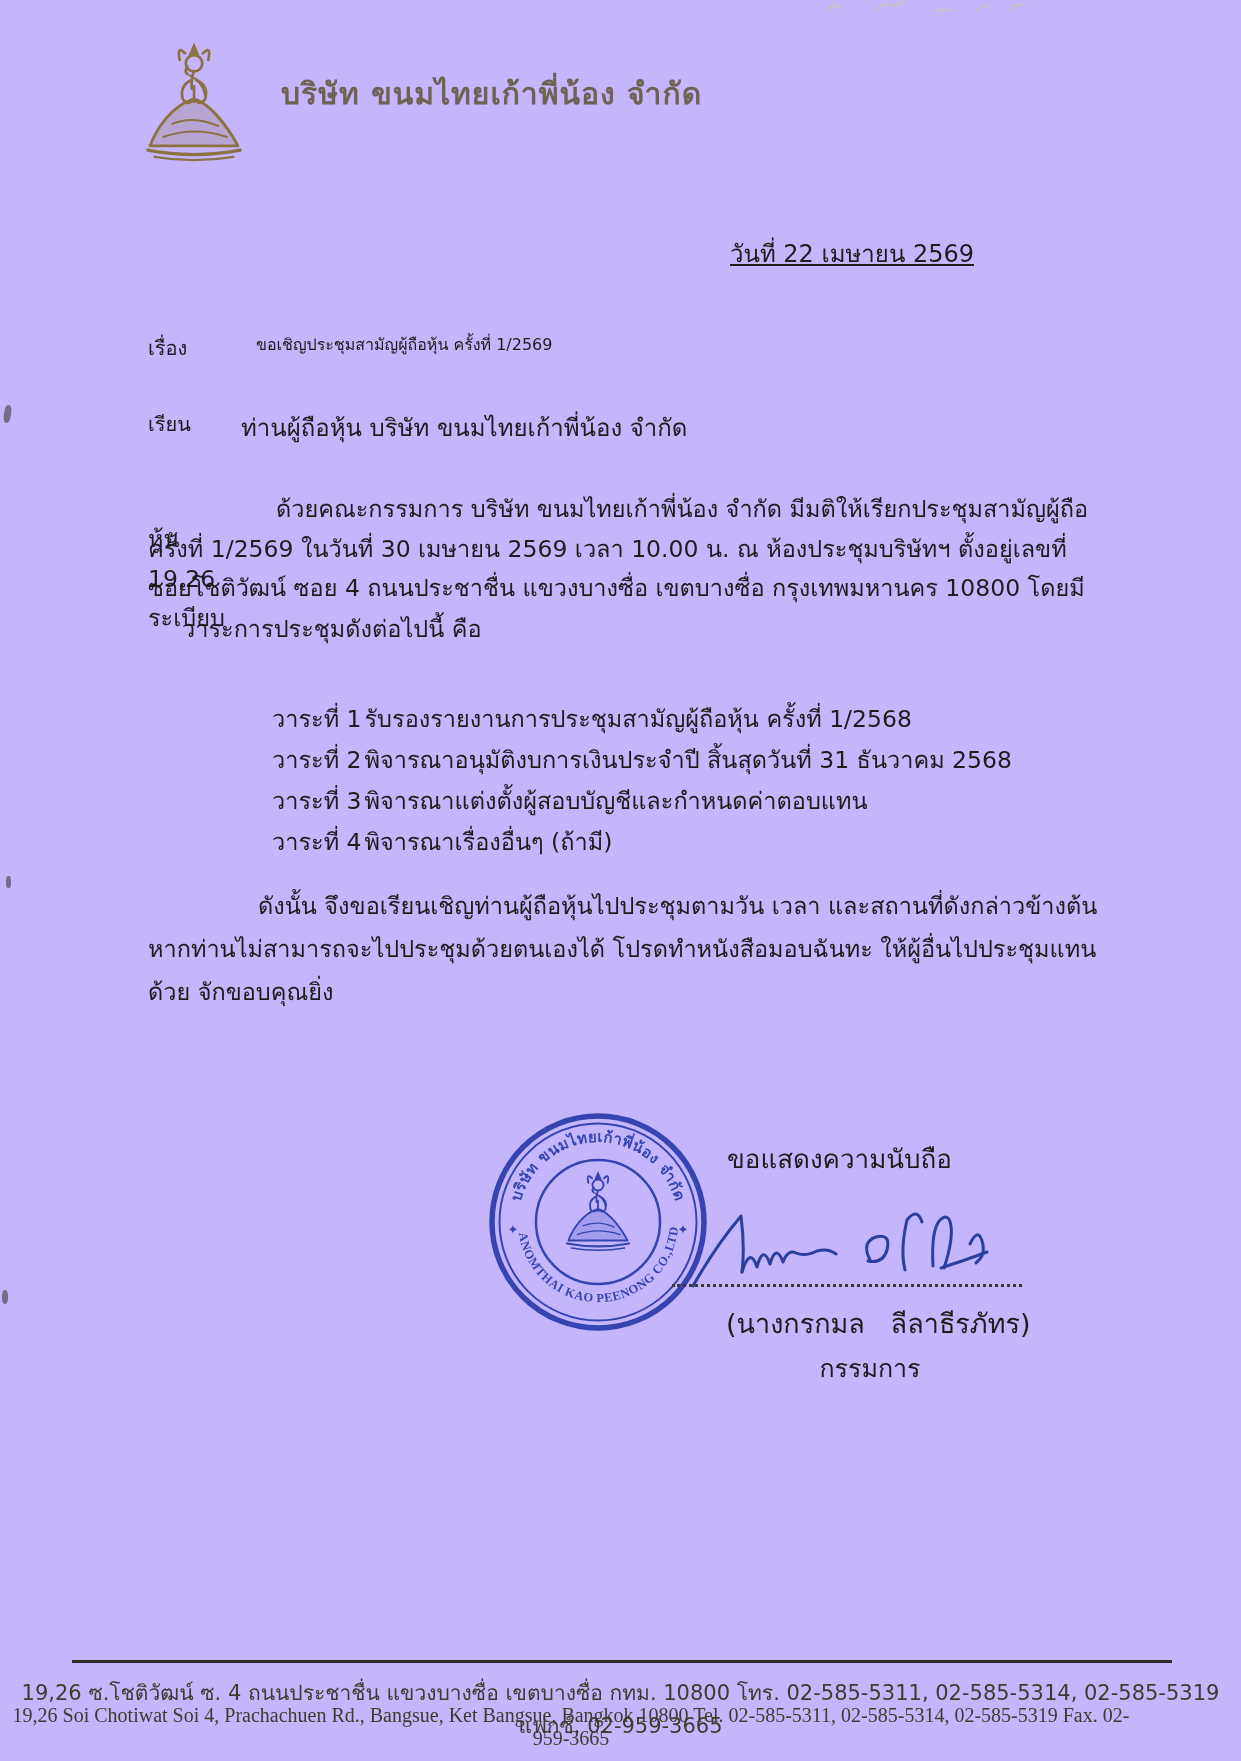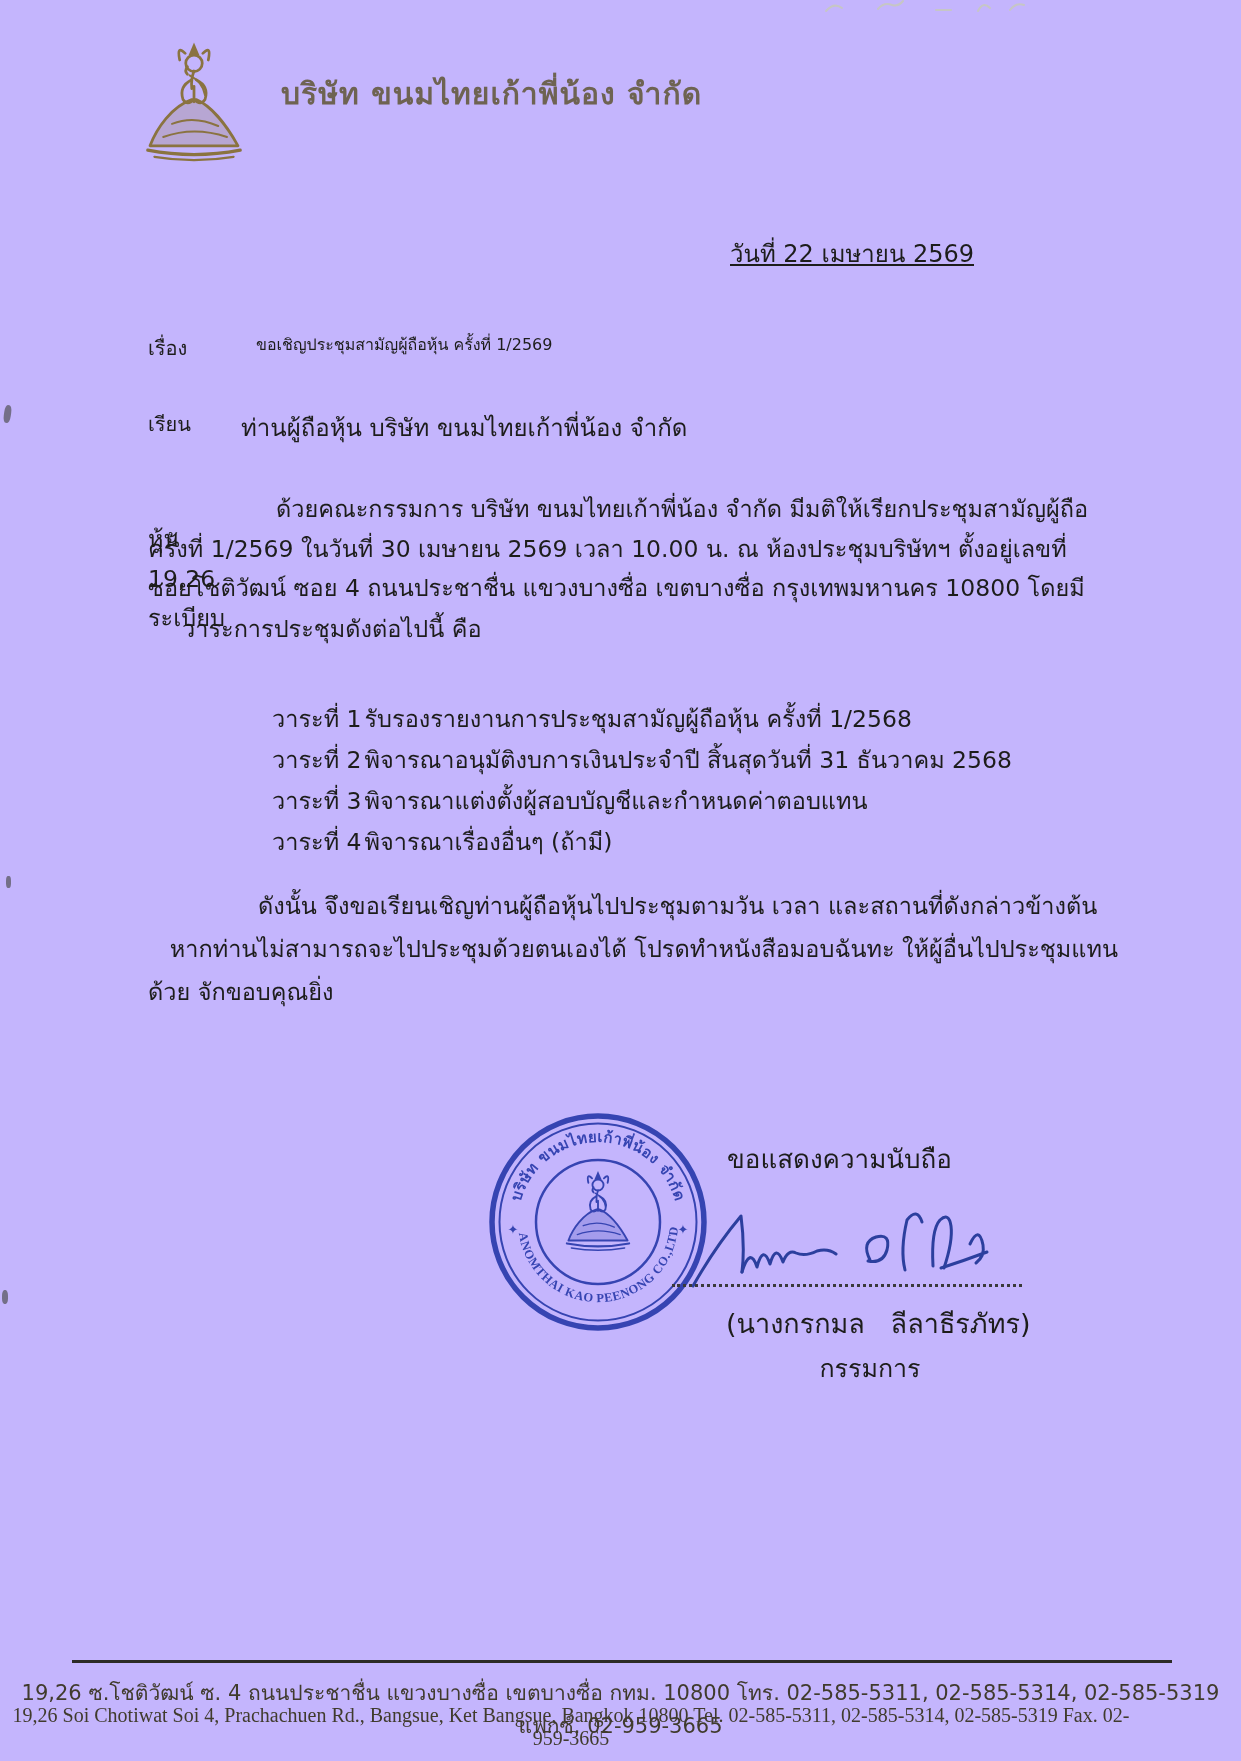--- a/index.html
+++ b/index.html
@@ -32,21 +32,21 @@
   .b1{top:494px;text-indent:128px;}
   .b2{top:534px;}
   .b3{top:573px;}
   .b4{top:614px;margin-left:34px;}
 
   .agenda-row{left:272px;top:0;font-size:23.5px;white-space:nowrap;}
   .agenda-label{display:inline-block;width:85px;}
   .a1{top:700px;} .a2{top:741px;} .a3{top:782px;} .a4{top:823px;}
 
   .c1{top:891px;text-indent:110px;}
-  .c2{top:934px;text-align:right;}
+  .c2{top:934px;}
   .c3{top:977px;}
 
   
   .salutation{left:727px;top:1138px;font-size:26px;}
   .stamp{left:488px;top:1112px;width:220px;height:220px;filter:blur(0.4px);opacity:.95;}
   .signature{left:685px;top:1202px;width:310px;height:92px;}
   .dotline{left:672px;top:1262px;width:350px;height:22px;border-bottom:3px dotted #3a3a3a;}
   .signer-name{left:726px;top:1302px;font-size:27px;white-space:pre;}
   .signer-title{left:760px;top:1348px;width:220px;font-size:25px;text-align:center;}
 

